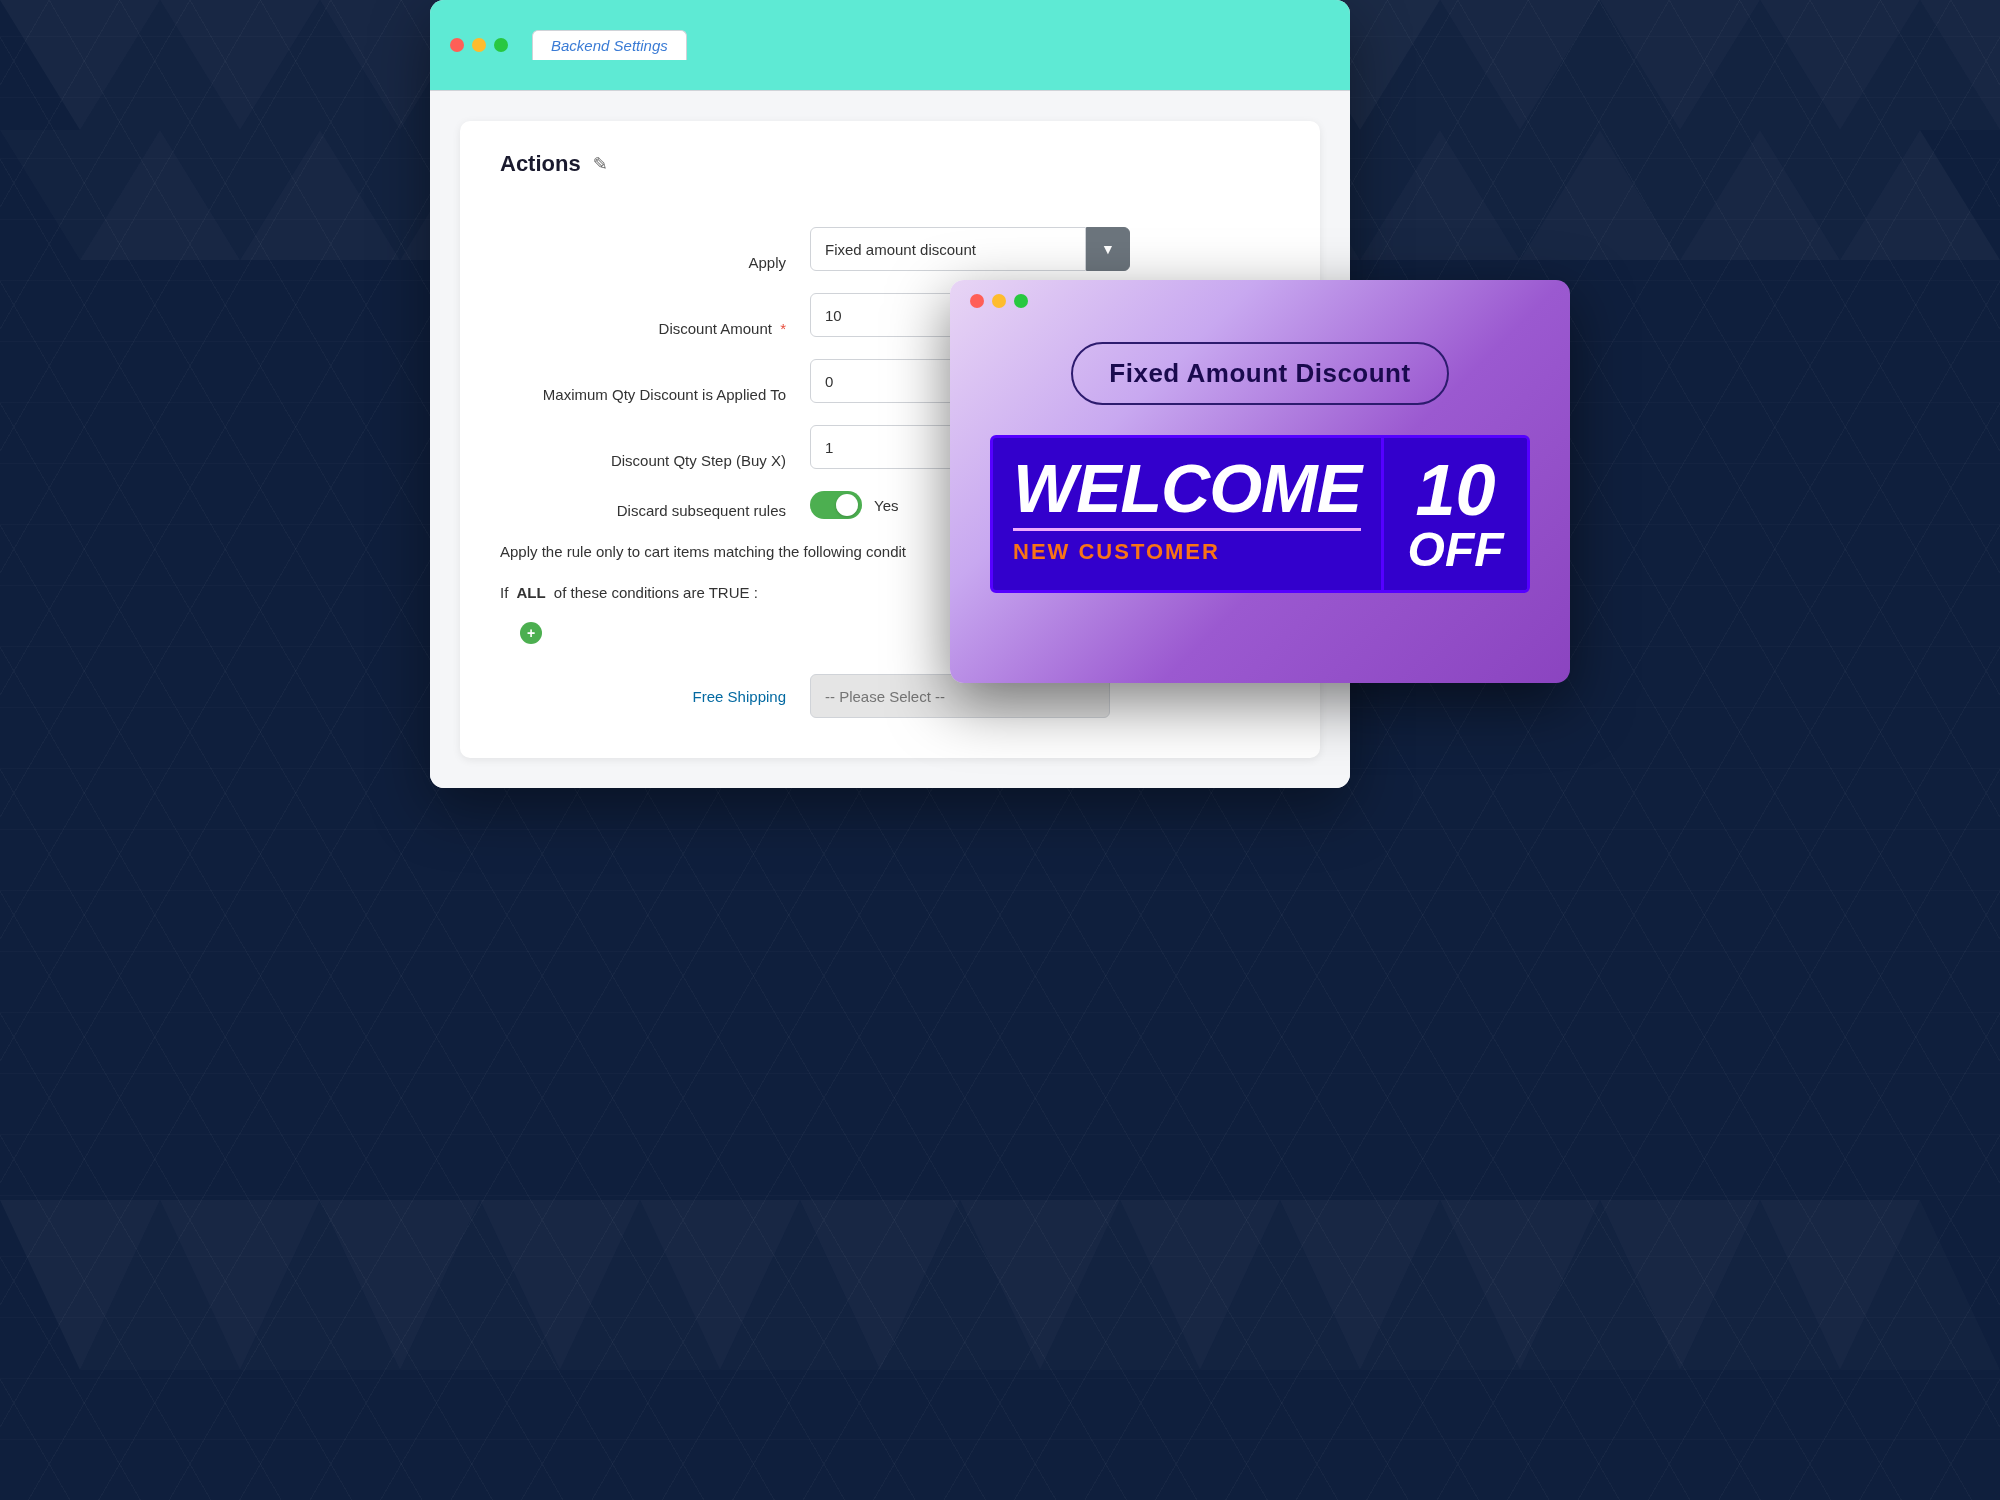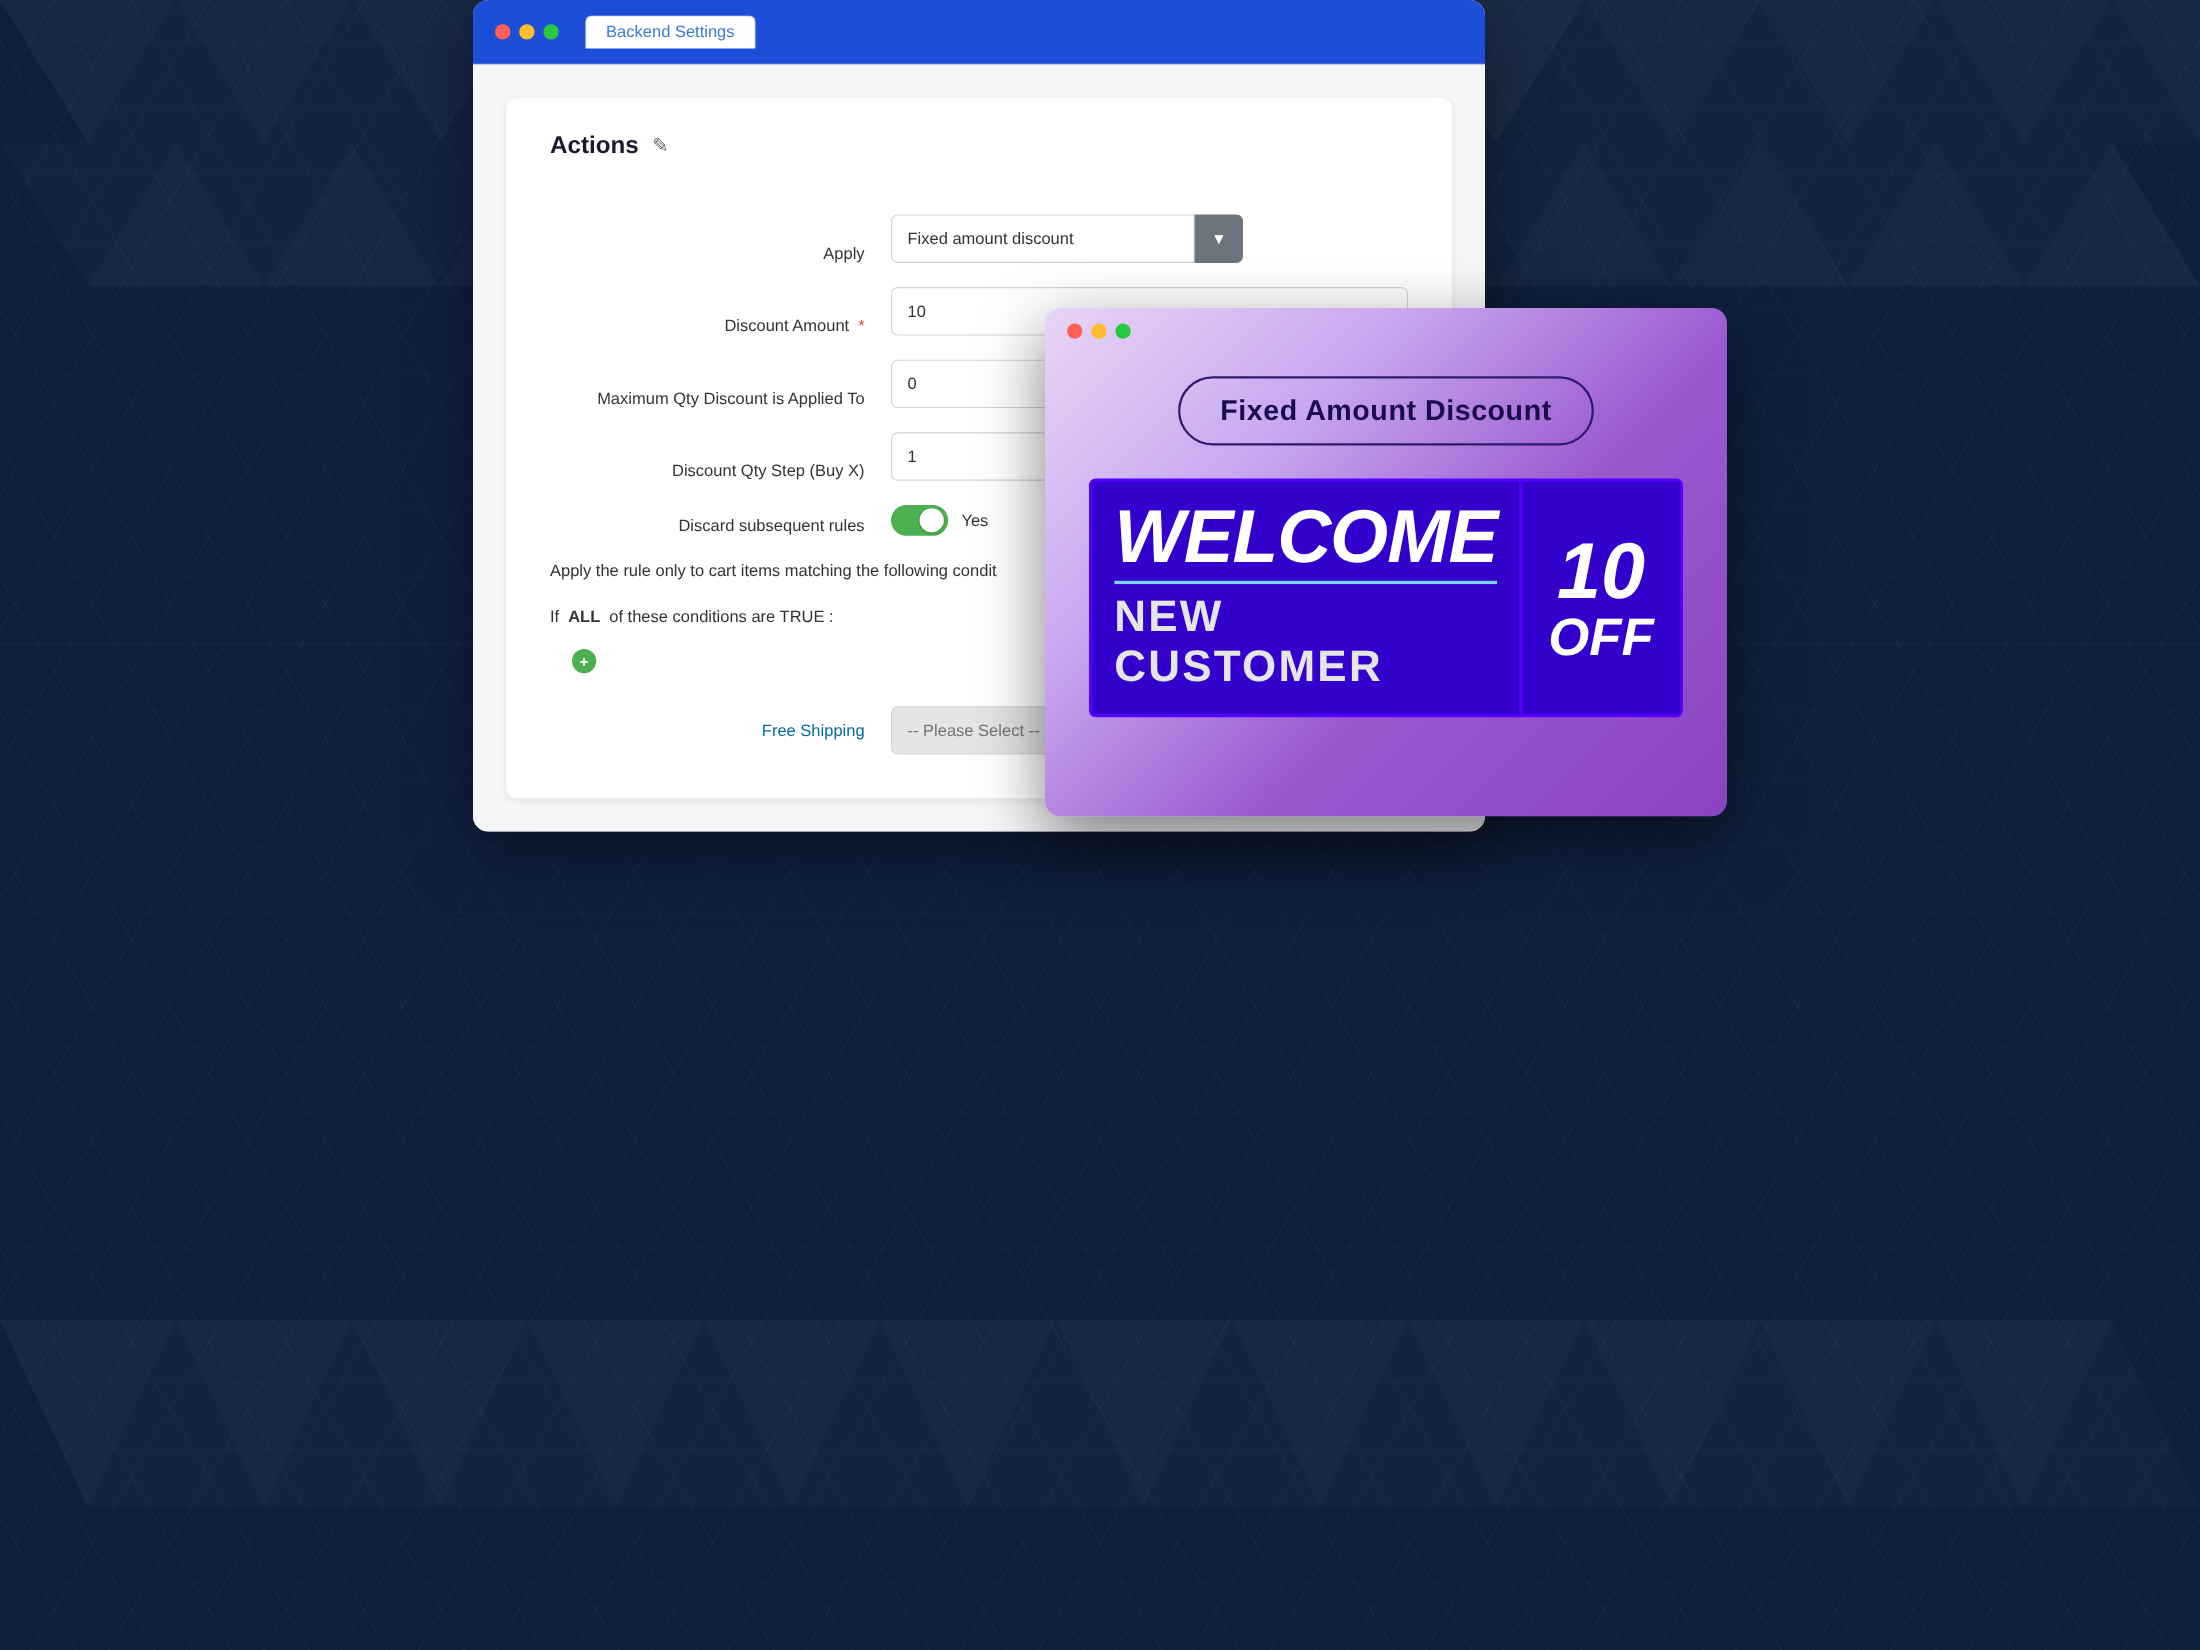--- a/index.html
+++ b/index.html
@@ -104,24 +104,25 @@
       background: #f0f2f5;
       border-radius: 14px;
       box-shadow: 0 20px 60px rgba(0,0,0,0.4);
       overflow: hidden;
       z-index: 2;
     }
 
     .window-titlebar {
       display: flex;
       align-items: center;
-      padding: 14px 20px;
-      background: #1d4ed8;
+      padding: 30px 20px;
+      background: #5eead4;
       border-bottom: 1px solid #d0d3d8;
       gap: 8px;
+      font-style: italic;
     }
 
     .traffic-light {
       width: 14px;
       height: 14px;
       border-radius: 50%;
     }
 
     .tl-red { background: #ff5f57; }
     .tl-yellow { background: #febc2e; }
@@ -412,27 +413,27 @@
       font-size: 68px;
       font-weight: 900;
       color: #ffffff;
       line-height: 1;
       letter-spacing: -1px;
       text-transform: uppercase;
       font-style: italic;
     }
 
     .new-customer-text {
-      font-size: 40px;
+      font-size: 22px;
       font-weight: 800;
-      color: #e5e5e5;
+      color: #f97316;
       letter-spacing: 2px;
       text-transform: uppercase;
       background: transparent;
-      border-top: 3px solid #7dd3fc;
+      border-top: 3px solid #f0abfc;
       padding-top: 8px;
     }
 
     .welcome-right {
       width: 160px;
       background: #3300cc;
       border-left: 3px solid #5500ff;
       display: flex;
       flex-direction: column;
       align-items: center;

